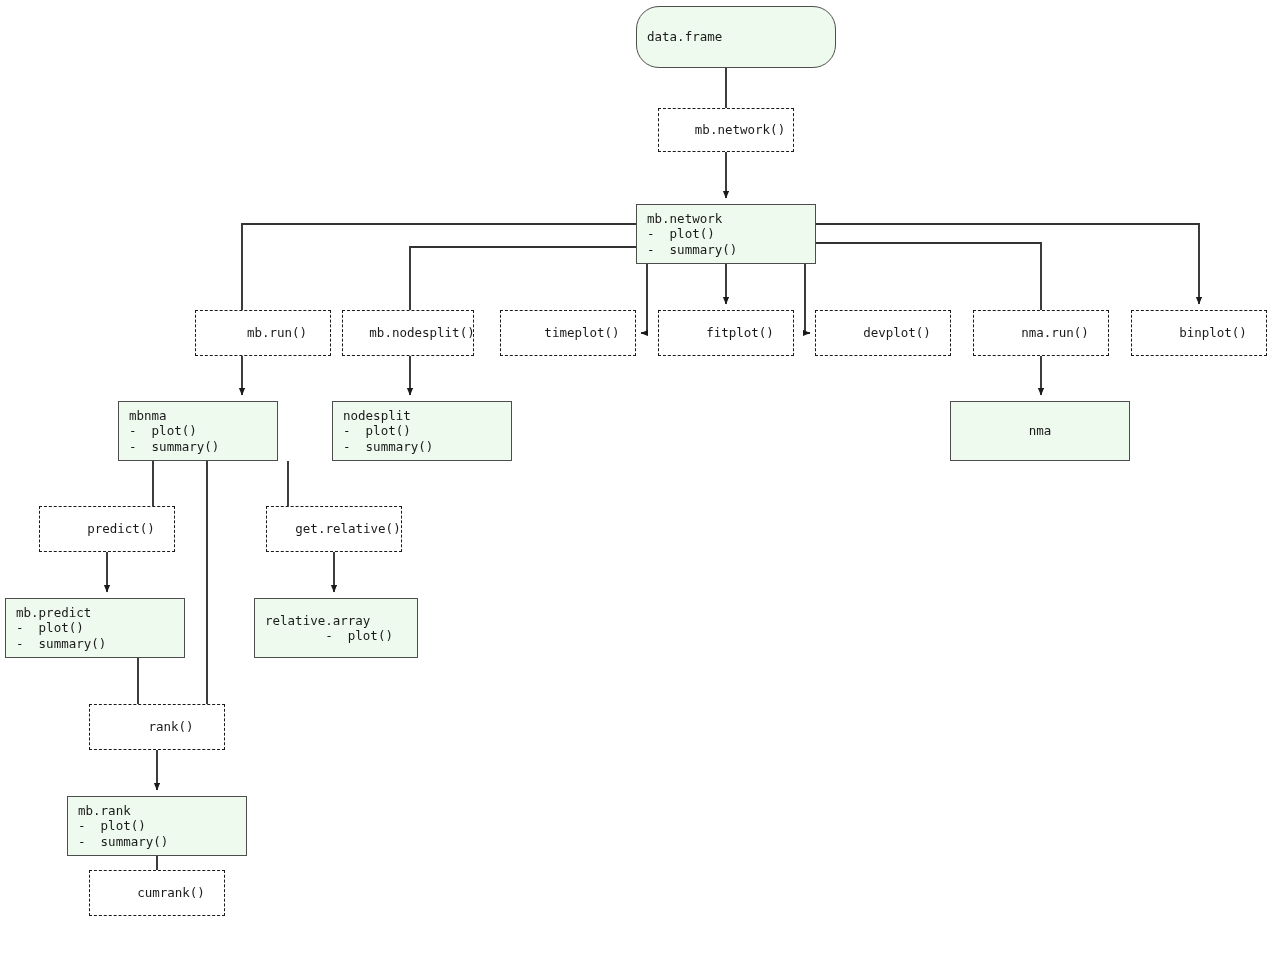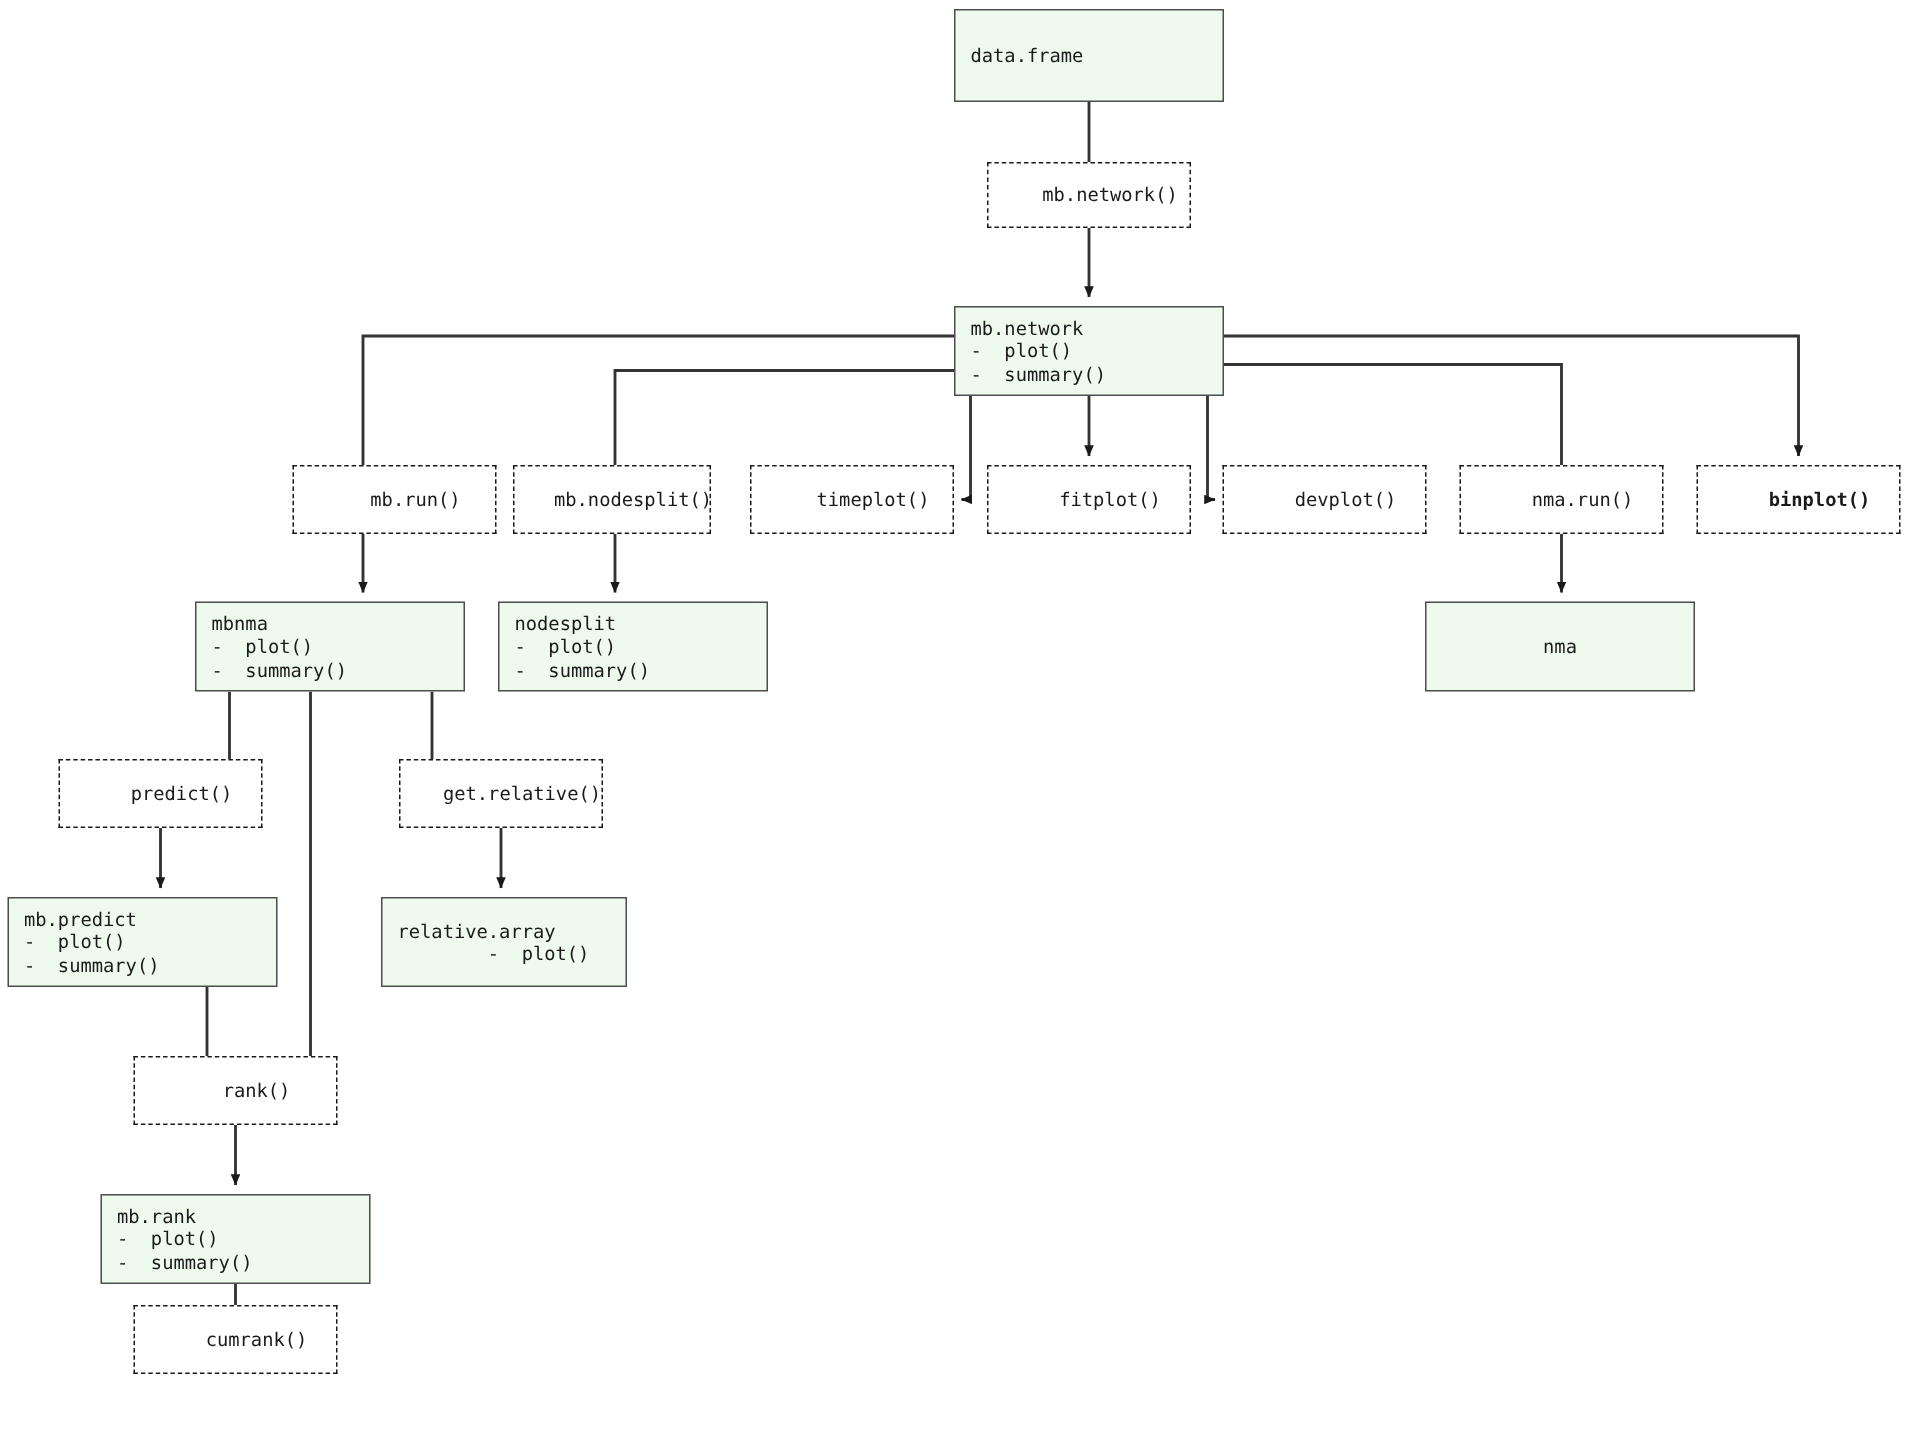--- a/index.html
+++ b/index.html
@@ -106,33 +106,33 @@
       <path d="M138,658 L138,704"></path>
 
       <path d="M157,750 L157,790" marker-end="url(#arrowhead)"></path>
 
       <path d="M157,856 L157,896" marker-end="url(#arrowhead)"></path>
 
     </g>
   </svg>
 
   <div id="node-layer">
-      <div class="node solid left-align" style="left: 636px; top: 6px; width: 180px; height: 62px;"><span class="node-label">data.frame</span></div>
+      <div class="node solid left-align" style="left: 636px; top: 6px; width: 200px; height: 62px; border-radius: 23px;"><span class="node-label">data.frame</span></div>
       <div class="node dashed center-align" style="left: 658px; top: 108px; width: 136px; height: 44px;"><span class="node-label">mb.network()</span></div>
       <div class="node solid left-align" style="left: 636px; top: 204px; width: 180px; height: 60px;"><span class="node-label">mb.network
 -  plot()
 -  summary()</span></div>
       <div class="node dashed center-align" style="left: 175px; top: 310px; width: 136px; height: 46px; margin-left: 20px;"><span class="node-label">mb.run()</span></div>
       <div class="node dashed center-align" style="left: 342px; top: 310px; width: 132px; height: 46px;"><span class="node-label">mb.nodesplit()</span></div>
       <div class="node dashed center-align" style="left: 500px; top: 310px; width: 136px; height: 46px; align-items: center;"><span class="node-label">timeplot()</span></div>
       <div class="node dashed center-align" style="left: 658px; top: 310px; width: 136px; height: 46px;"><span class="node-label">fitplot()</span></div>
       <div class="node dashed center-align" style="left: 815px; top: 310px; width: 136px; height: 46px;"><span class="node-label">devplot()</span></div>
       <div class="node dashed center-align" style="left: 973px; top: 310px; width: 136px; height: 46px;"><span class="node-label">nma.run()</span></div>
-      <div class="node dashed center-align" style="left: 1131px; top: 310px; width: 136px; height: 46px; font-weight: bold;"><span class="node-label">binplot()</span></div>
-      <div class="node solid left-align" style="left: 130px; top: 401px; width: 180px; height: 60px;"><span class="node-label">mbnma
+      <div class="node dashed center-align" style="left: 1131px; top: 310px; width: 136px; height: 46px;"><span class="node-label">binplot()</span></div>
+      <div class="node solid left-align" style="left: 118px; top: 401px; width: 160px; height: 60px;"><span class="node-label">mbnma
 -  plot()
 -  summary()</span></div>
       <div class="node solid left-align" style="left: 332px; top: 401px; width: 180px; height: 60px;"><span class="node-label">nodesplit
 -  plot()
 -  summary()</span></div>
       <div class="node solid center-align" style="left: 950px; top: 401px; width: 180px; height: 60px;"><span class="node-label">nma</span></div>
       <div class="node dashed center-align" style="left: 39px; top: 506px; width: 136px; height: 46px;"><span class="node-label">predict()</span></div>
       <div class="node dashed center-align" style="left: 266px; top: 506px; width: 136px; height: 46px;"><span class="node-label">get.relative()</span></div>
       <div class="node solid left-align" style="left: 5px; top: 598px; width: 180px; height: 60px;"><span class="node-label">mb.predict
 -  plot()

